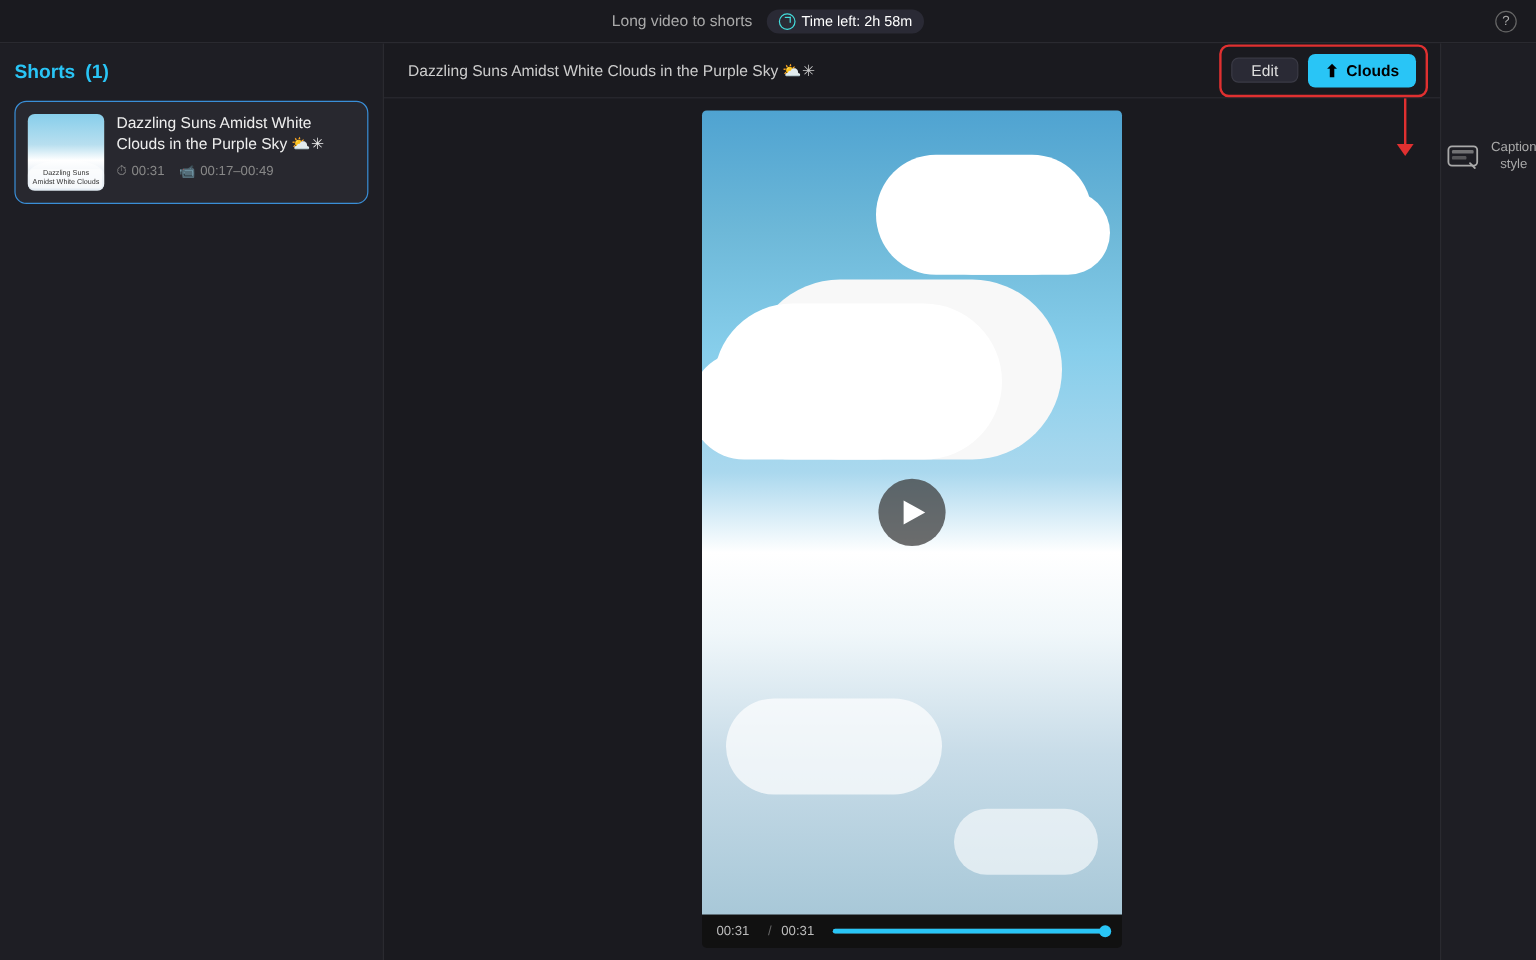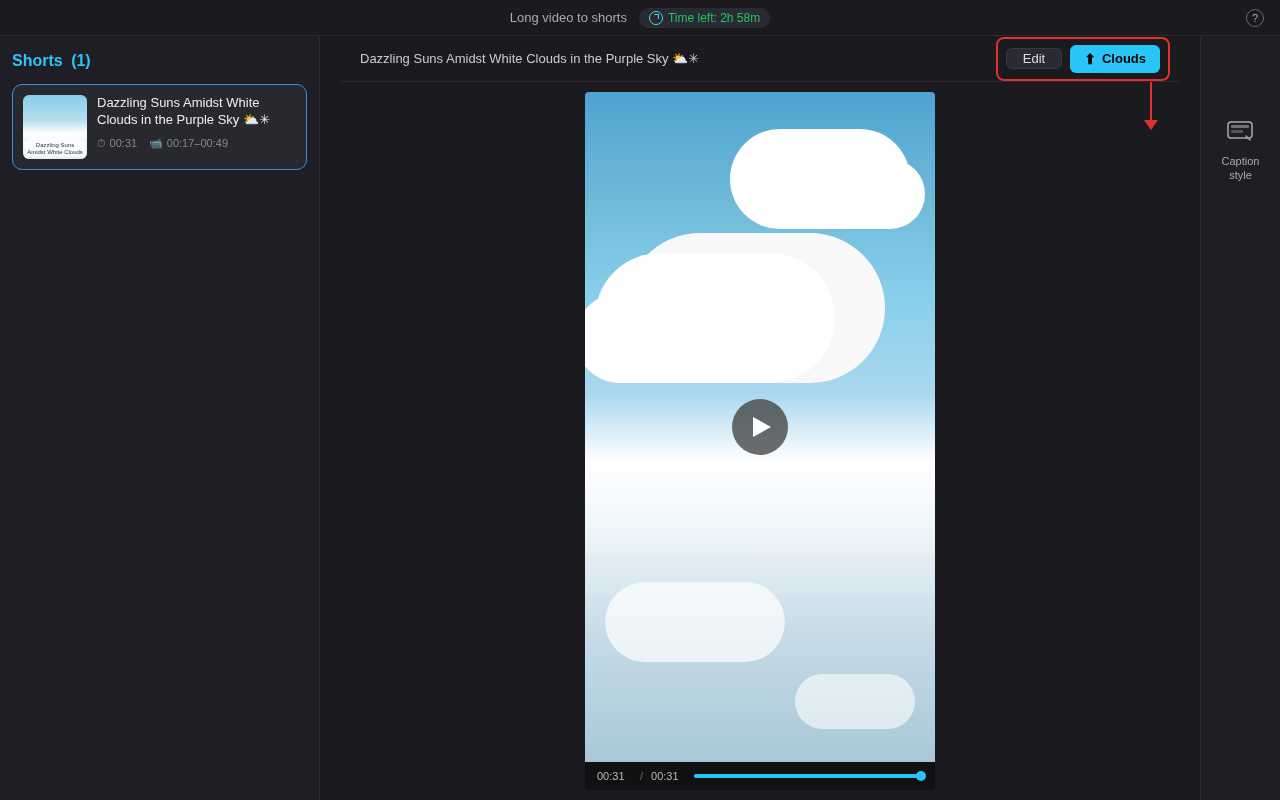--- a/index.html
+++ b/index.html
@@ -60,21 +60,21 @@
       position: absolute;
       top: 50%;
       left: 50%;
       width: 4px;
       height: 4px;
       border-top: 1.5px solid #4dd;
       border-right: 1.5px solid #4dd;
       transform: translate(-2px, -4px);
     }
     .time-text {
-      color: #22c55e;
+      color: #ffffff;
       font-size: 12px;
     }
     .top-bar-help {
       position: absolute;
       right: 16px;
       width: 18px;
       height: 18px;
       border: 1.5px solid #666;
       border-radius: 50%;
       display: flex;
@@ -83,21 +83,20 @@
       font-size: 11px;
       color: #aaa;
       cursor: pointer;
     }
 
     
     .main-content {
       display: flex;
       flex: 1;
       overflow: hidden;
-      gap: 20px;
     }
 
     
     .sidebar {
       width: 320px;
       background: #1e1e24;
       display: flex;
       flex-direction: column;
       padding: 16px 12px;
       flex-shrink: 0;
@@ -406,21 +405,21 @@
       background: #1e1e24;
       display: flex;
       flex-direction: column;
       align-items: center;
       padding: 16px 8px;
       border-left: 1px solid #2a2a30;
       position: relative;
     }
     .caption-style-btn {
       display: flex;
-      flex-direction: column;
+      flex-direction: row;
       align-items: center;
       gap: 6px;
       cursor: pointer;
       margin-top: 60px;
     }
     .caption-icon {
       width: 36px;
       height: 36px;
       display: flex;
       align-items: center;

